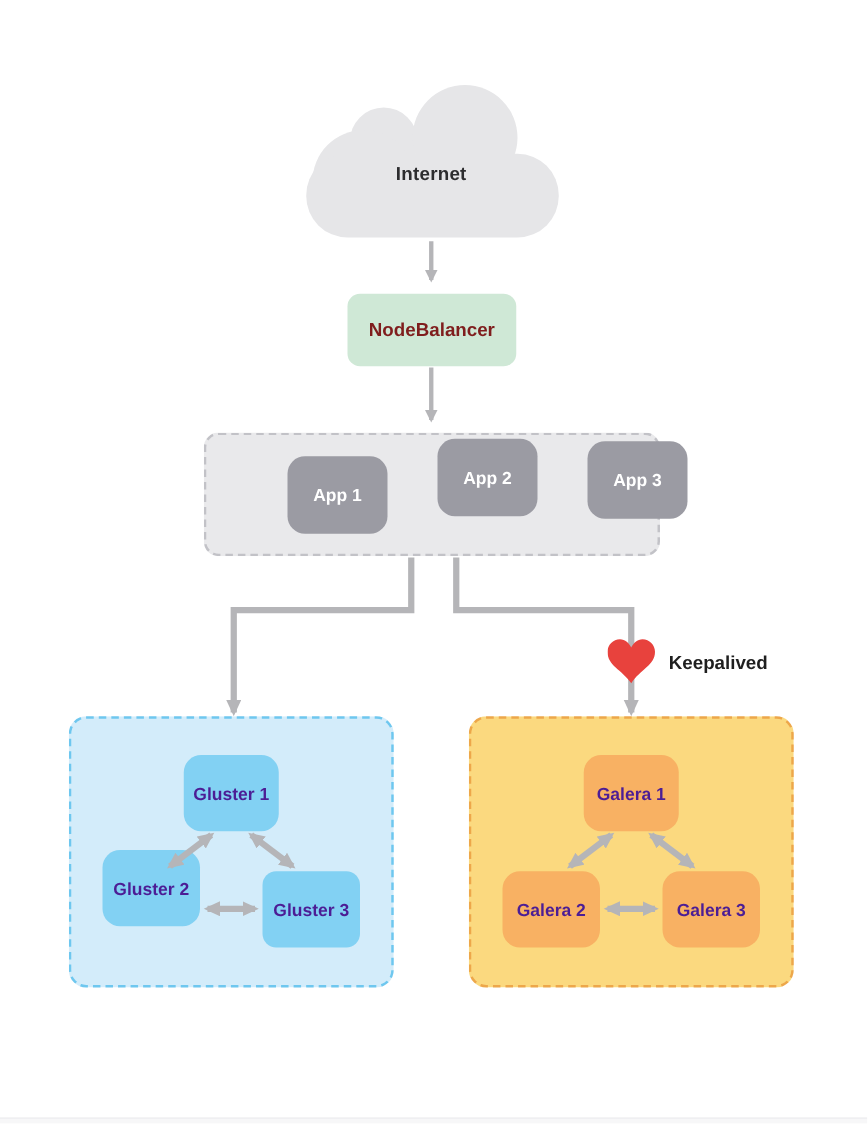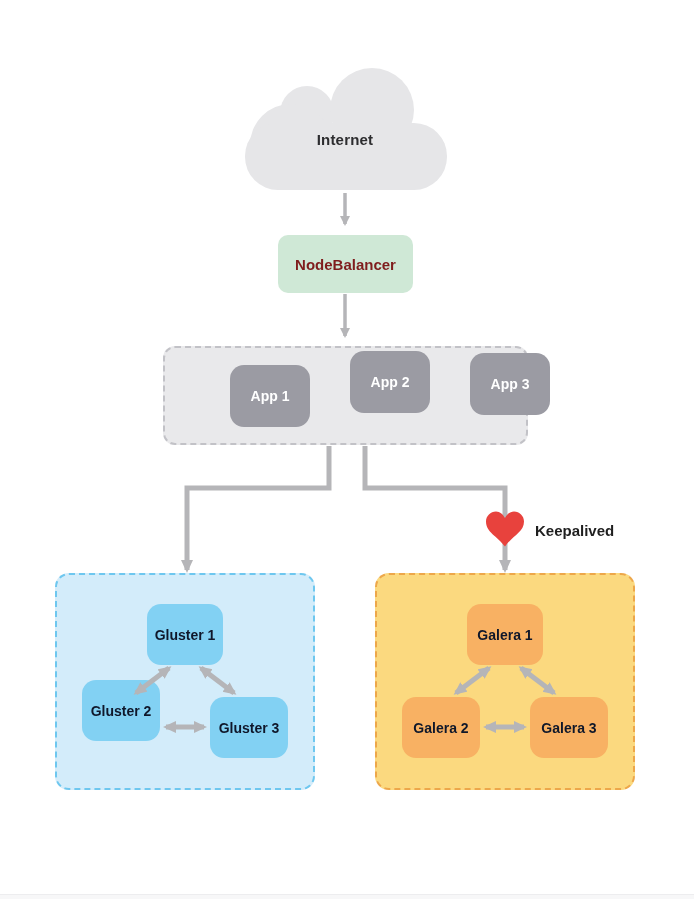--- a/index.html
+++ b/index.html
@@ -36,27 +36,27 @@
   .app2{left:306px;top:351px;}
   .app3{left:426px;top:353px;}
   
   .cluster{
     width:256px;height:213px;border-radius:14px;z-index:2;
   }
   .gluster-container{left:55px;top:573px;background:#d3ecfa;border:2px dashed #6ec7ef;}
   .galera-container{left:375px;top:573px;background:#fbd97f;border:2px dashed #eda74a;}
   .cluster-node{
     display:flex;align-items:center;justify-content:center;border-radius:14px;
-    font-size:14px;font-weight:bold;color:#0f172a;z-index:4;
+    font-size:14px;font-weight:bold;color:#4c1d95;z-index:4;
   }
   .gluster-node{background:#82d1f3;}
   .galera-node{background:#f8b163;}
   .g1{left:147px;top:604px;width:76px;height:61px;}
   .g2{left:82px;top:680px;width:78px;height:61px;}
-  .g3{left:210px;top:697px;width:78px;height:61px;}
+  .g3{left:210px;top:697px;width:78px;height:61px;border-radius:11px;}
   .ga1{left:467px;top:604px;width:76px;height:61px;}
   .ga2{left:402px;top:697px;width:78px;height:61px;}
   .ga3{left:530px;top:697px;width:78px;height:61px;}
   
   .arrows{left:0;top:0;z-index:5;pointer-events:none;}
   
   .heart{left:486px;top:511px;z-index:6;}
   .keepalived-label{
     left:535px;top:522px;z-index:6;font-size:15px;font-weight:bold;color:#1f1f1f;
   }

